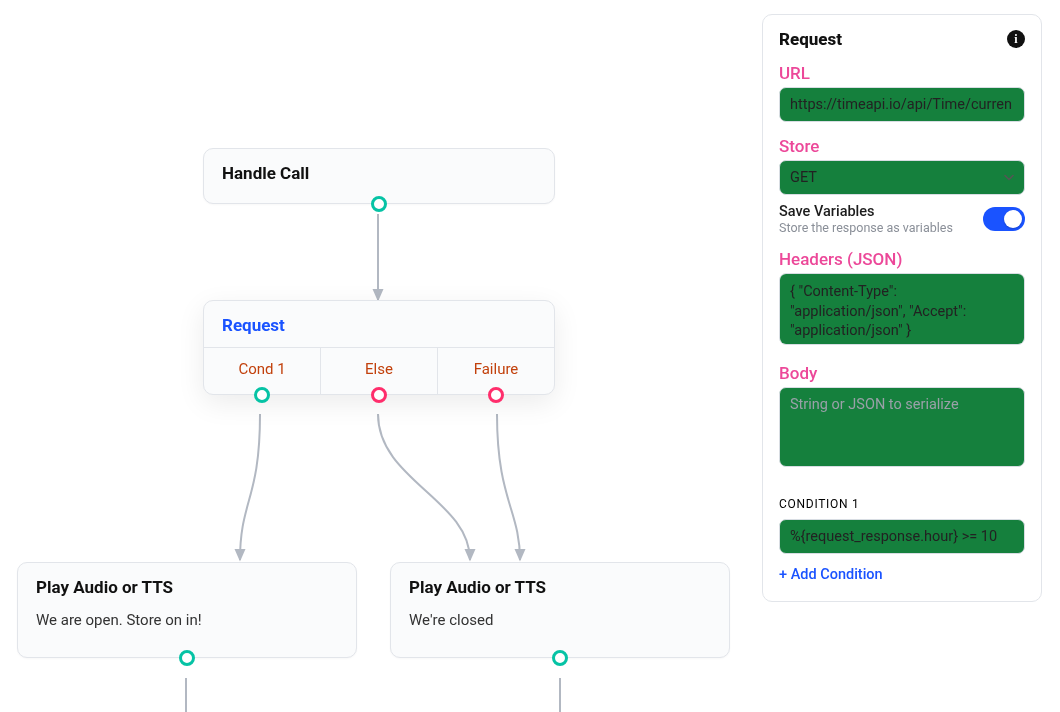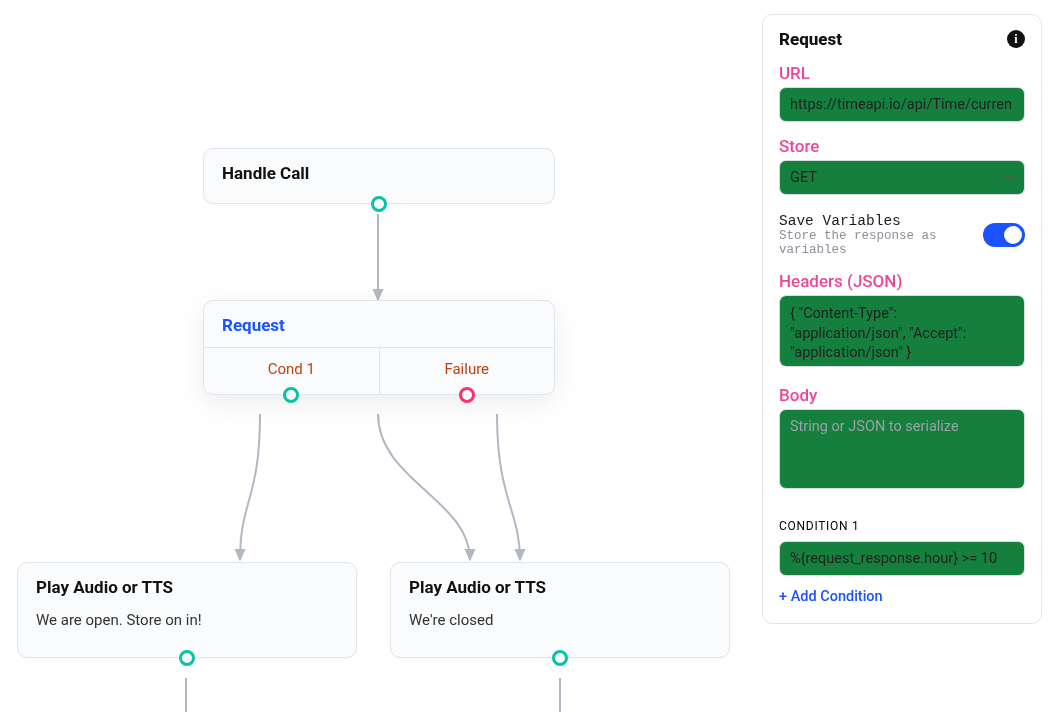--- a/index.html
+++ b/index.html
@@ -30,21 +30,21 @@
   .info-icon { width:18px; height:18px; border-radius:50%; background:#111; color:#fff; display:flex; align-items:center; justify-content:center; font-size:12px; font-weight:700; font-family:Georgia, serif; }
   .field-label { font-size:17px; color:#ec4899; margin-top:14px; margin-bottom:4px; font-weight:500; }
   .sublabel { font-size:12.5px; color:#8a8f98; margin-top:0; }
   .input, .select, .textarea { width:100%; border:1px solid #d8dde3; border-radius:7px; padding:8px 10px; font-size:14.5px; color:#222; background:#15803d; font-family:inherit; }
   .select { appearance:none; background-image:none; padding-right:28px; position:relative; }
   .select-wrap { position:relative; }
   .select-wrap .chev { position:absolute; right:10px; top:50%; transform:translateY(-50%); pointer-events:none; color:#555; }
   .textarea { resize:none; height:80px; }
   .textarea.headers { height:72px; line-height:1.35; }
   .textarea::placeholder, .input::placeholder { color:#9aa0a8; }
-  .row-sv { display:flex; align-items:center; justify-content:center; margin-top:18px;font-family:Liberation Mono, monospace; }
+  .row-sv { display:flex; align-items:center; justify-content:space-between; margin-top:8px; }
   .sv-left { display:flex; flex-direction:column; }
   .sv-title { font-size:14.5px; font-weight:500; color:#1c1c1c; }
   .toggle { width:42px; height:24px; border-radius:12px; background:#1a53ff; position:relative; cursor:pointer; flex-shrink:0; }
   .toggle .knob { position:absolute; width:18px; height:18px; border-radius:50%; background:#fff; top:3px; right:3px; box-shadow:0 1px 2px rgba(0,0,0,.2); }
   .cond-label { font-size:12px; letter-spacing:.06em; color:#000000; margin-top:26px; margin-bottom:8px; }
   .add-cond { color:#1a53ff; font-size:14.5px; font-weight:500; margin-top:12px; cursor:pointer; display:inline-block; }
 </style>
 </head>
 <body>
 
@@ -74,20 +74,24 @@
       <div class="node-title">Handle Call</div>
       <div class="node-port port-teal" style="bottom:-9px;"></div>
     </div>
 
     <div class="node" style="left:203px; top:300px; width:352px; box-shadow:0 8px 28px rgba(0,0,0,0.08);">
       <div class="node-title blue">Request</div>
       <div class="branches">
         <div class="branch">
           <span>Cond 1</span>
           <div class="node-port port-teal" style="left:50%;"></div>
+        </div>
+        <div class="branch">
+          <span>Else</span>
+          <div class="node-port port-pink" style="left:50%;"></div>
         </div>
         <div class="branch">
           <span>Failure</span>
           <div class="node-port port-pink" style="left:50%;"></div>
         </div>
       </div>
     </div>
 
     <div class="node play-node" style="left:17px; top:562px; width:340px;">
       <div class="node-title">Play Audio or TTS</div>

